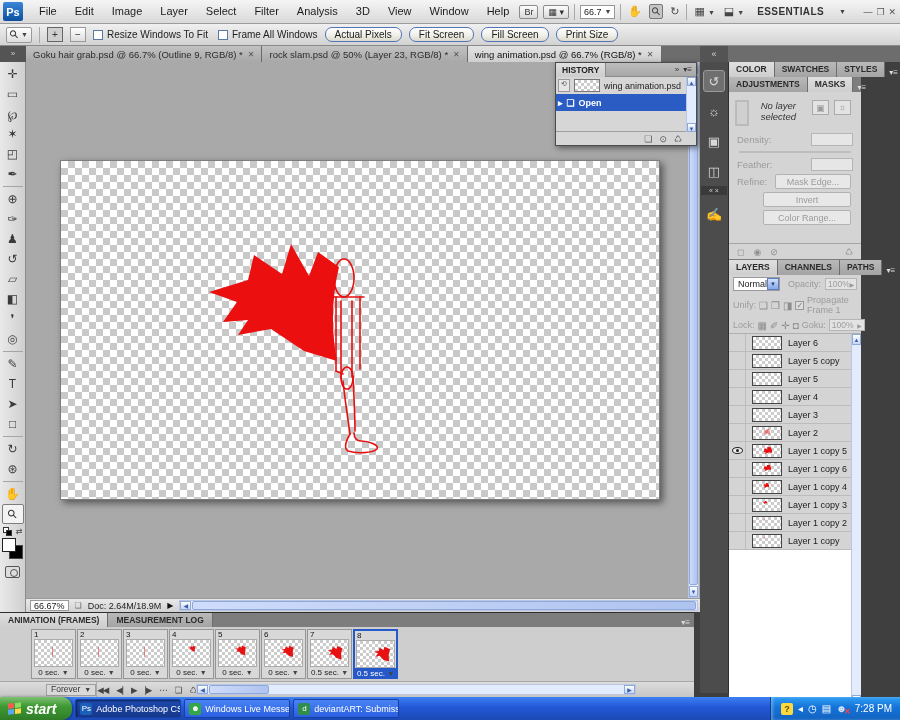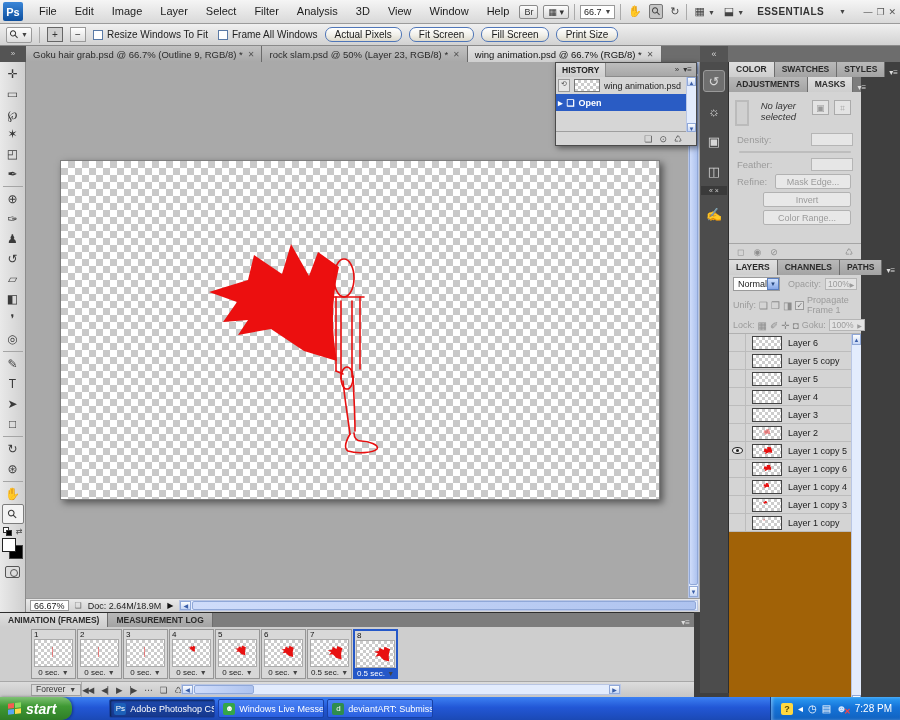--- a/index.html
+++ b/index.html
@@ -115,21 +115,21 @@
   .mfoot .last{margin-left:auto;}
 
   .lheader{font-size:9px;border-bottom:1px solid #b0b0b0;}
   .lrow1{display:flex;align-items:center;gap:4px;padding:2px 4px;}
   .blend{width:92px;height:14px;border:1px solid #9a9a9a;background:#fff;display:flex;align-items:center;justify-content:space-between;padding-left:4px;font-size:9px;}
   .blend .dd{width:12px;height:12px;background:linear-gradient(#cfe0fb,#86a7e8);border:1px solid #5a7ec0;color:#27477e;font-size:6px;text-align:center;line-height:11px;}
   .lrow2{display:flex;align-items:center;gap:3px;padding:2px 4px;color:#9b9b9b;}
   .uic{font-size:10px;color:#8d8d8d;}
   .pcheck{width:9px;height:9px;border:1px solid #9a9a9a;background:#dcdcdc;font-size:8px;line-height:8px;text-align:center;color:#777;}
   .valbox{width:36px;height:12px;border:1px solid #b5b5b5;background:#e3e3e3;color:#9b9b9b;font-size:8.5px;padding:0 2px;display:flex;align-items:center;justify-content:space-between;}
-  .layerlist{position:relative;height:372px;background:#a16207;overflow:hidden;}
+  .layerlist{position:relative;height:372px;background:#ffffff;overflow:hidden;}
   .lrow{display:flex;align-items:center;height:18px;border-bottom:1px solid #bcbcbc;background:#d4d4d4;}
   .eyecell{width:17px;height:18px;border-right:1px solid #bcbcbc;display:flex;align-items:center;justify-content:center;}
   .eye{position:relative;width:11px;height:7px;border:1px solid #222;border-radius:50%;background:#eee;}
   .eye::after{content:"";position:absolute;left:3px;top:1px;width:3px;height:3px;border-radius:50%;background:#222;}
   .lthumb{position:relative;width:30px;height:14px;border:1px solid #444;margin:0 6px;overflow:hidden;}
   .lmark{position:absolute;left:35%;top:20%;background:#e81111;transform:rotate(-12deg);clip-path:polygon(100% 15%,55% 0,50% 35%,20% 10%,12% 45%,0 55%,25% 65%,15% 95%,60% 80%,100% 100%);}
   .lname{font-size:9px;color:#1b1b1b;}
   .llscroll{position:absolute;right:0;top:0;width:10px;height:100%;background:#e3ecfd;border-left:1px solid #b9c6e4;display:flex;flex-direction:column;}
   .llscroll .mid{flex:1;}
   .lfoot{height:17px;border-top:1px solid #9e9e9e;display:flex;align-items:center;justify-content:center;gap:10px;color:#555;font-size:9.5px;background:#d4d4d4;}
@@ -141,27 +141,27 @@
   .atab{height:14px;line-height:14px;padding:0 8px;font-size:8.5px;font-weight:bold;color:#2a2a2a;background:linear-gradient(#b9b9b9,#a3a3a3);border-right:1px solid #6d6d6d;}
   .atab.active{background:linear-gradient(#e0e0e0,#cecece);}
   .frames{height:54px;display:flex;align-items:flex-start;padding:2px 0 0 31px;gap:1px;}
   .frame{width:45px;height:50px;border:1px solid #969696;background:#d8d8d8;position:relative;}
   .frame.sel{border:2px solid #2558c8;}
   .fnum{font-size:8px;padding:0 2px;height:9px;line-height:9px;color:#111;}
   .fthumb{position:relative;width:39px;height:28px;margin:0 auto;border:1px solid #ababab;overflow:hidden;}
   .fline{position:absolute;left:47%;top:25%;width:1px;height:10px;background:#e83030;opacity:.55;}
   .fdelay{height:11px;font-size:8px;text-align:center;line-height:11px;color:#222;}
   .frame.sel .fdelay{background:#2558c8;color:#fff;}
-  .acontrols{height:16px;border-top:1px solid #a8a8a8;background:linear-gradient(#dcdcdc,#c6c6c6);display:flex;align-items:center;gap:0;padding-left:31px;font-size:9px;color:#333;}
+  .acontrols{height:16px;border-top:1px solid #a8a8a8;background:linear-gradient(#dcdcdc,#c6c6c6);display:flex;align-items:center;gap:0;padding-left:46px;font-size:9px;color:#333;}
   .loopbox{border:1px solid #a0a0a0;background:#d9d9d9;height:12px;line-height:11px;padding:0 4px;font-size:8.5px;display:flex;gap:4px;align-items:center;}
   .actl{font-size:8.5px;letter-spacing:-1px;color:#444;}
   .acontrols .hscroll{height:11px;margin-right:4px;}
 
   
-  .taskbar{position:absolute;left:0;top:697px;width:900px;height:23px;background:linear-gradient(#3c81f3,#2257d6 45%,#1b49b5);display:flex;align-items:center;gap:34px;}
+  .taskbar{position:absolute;left:0;top:697px;width:900px;height:23px;background:linear-gradient(#3c81f3,#2257d6 45%,#1b49b5);display:flex;align-items:center;}
   .startbtn{height:23px;padding:0 16px 0 8px;display:flex;align-items:center;gap:5px;background:linear-gradient(#7ec173,#3f9934 40%,#2f7d27);border-radius:0 10px 10px 0;box-shadow:1px 0 3px rgba(0,0,0,.4);color:#fff;font-weight:bold;font-style:italic;font-size:14px;}
   .winflag{display:grid;grid-template-columns:6px 6px;grid-template-rows:5px 5px;gap:1px;transform:skewY(-6deg);}
   .winflag span:nth-child(1){background:#f65c52;}
   .winflag span:nth-child(2){background:#8ddb61;}
   .winflag span:nth-child(3){background:#59a6f2;}
   .winflag span:nth-child(4){background:#ffd948;}
   .task{width:106px;height:19px;margin-left:3px;border-radius:2px;background:linear-gradient(#4a83f5,#2a5fe0);border:1px solid #1941a5;display:flex;align-items:center;gap:4px;padding:0 4px;color:#fff;font-size:9px;white-space:nowrap;overflow:hidden;}
   .task.active{background:linear-gradient(#1d49ae,#16388c);box-shadow:inset 1px 1px 2px rgba(0,0,0,.5);}
   .task .ticon{flex:none;width:12px;height:12px;border-radius:2px;display:flex;align-items:center;justify-content:center;font-size:8px;color:#fff;}
   .tray{margin-left:auto;height:23px;display:flex;align-items:center;gap:5px;padding:0 8px 0 10px;background:linear-gradient(#2e9ef5,#1573d8 45%,#1062c0);border-left:1px solid #0d3f8d;box-shadow:inset 2px 0 3px rgba(255,255,255,.3);}
@@ -591,20 +591,27 @@
             <span class="lthumb checker-sm">
               <span class="lmark" style="width: 4px; height: 3px;"></span>
             </span>
             <span class="lname">Layer 1 copy 3</span>
           </div>
           <div class="lrow">
             <span class="eyecell"></span>
             <span class="lthumb checker-sm">
               <span class="lmark" style="width: 2px; height: 2px; opacity: 0.45;"></span>
             </span>
+            <span class="lname">Layer 1 copy 2</span>
+          </div>
+          <div class="lrow">
+            <span class="eyecell"></span>
+            <span class="lthumb checker-sm">
+              <span class="lmark" style="width: 2px; height: 2px; opacity: 0.45;"></span>
+            </span>
             <span class="lname">Layer 1 copy</span>
           </div>
         </div>
       <div class="llscroll">
         <span class="sarrow">▲</span>
           <span class="mid"></span>
         <span class="sarrow">▼</span>
       </div>
     </div>
     <div class="lfoot" id="layerfoot">

